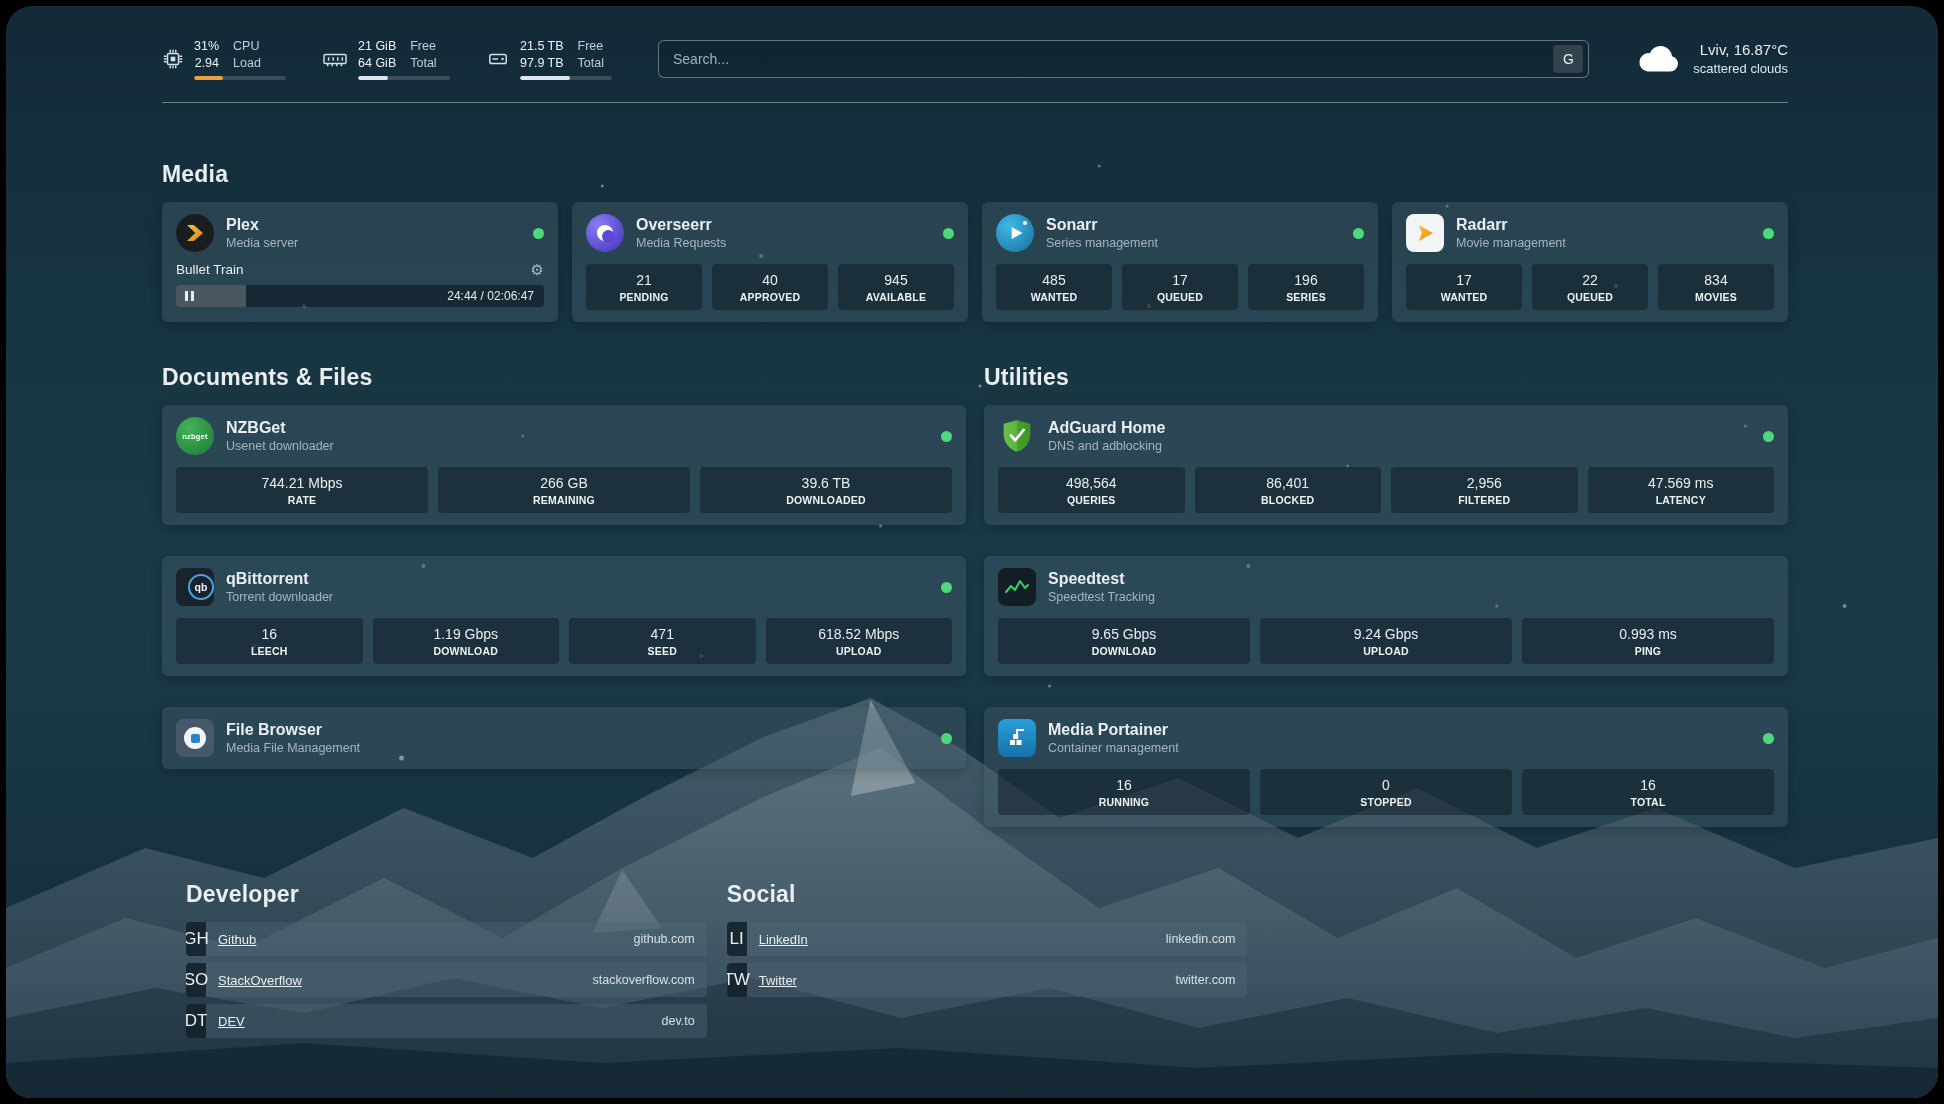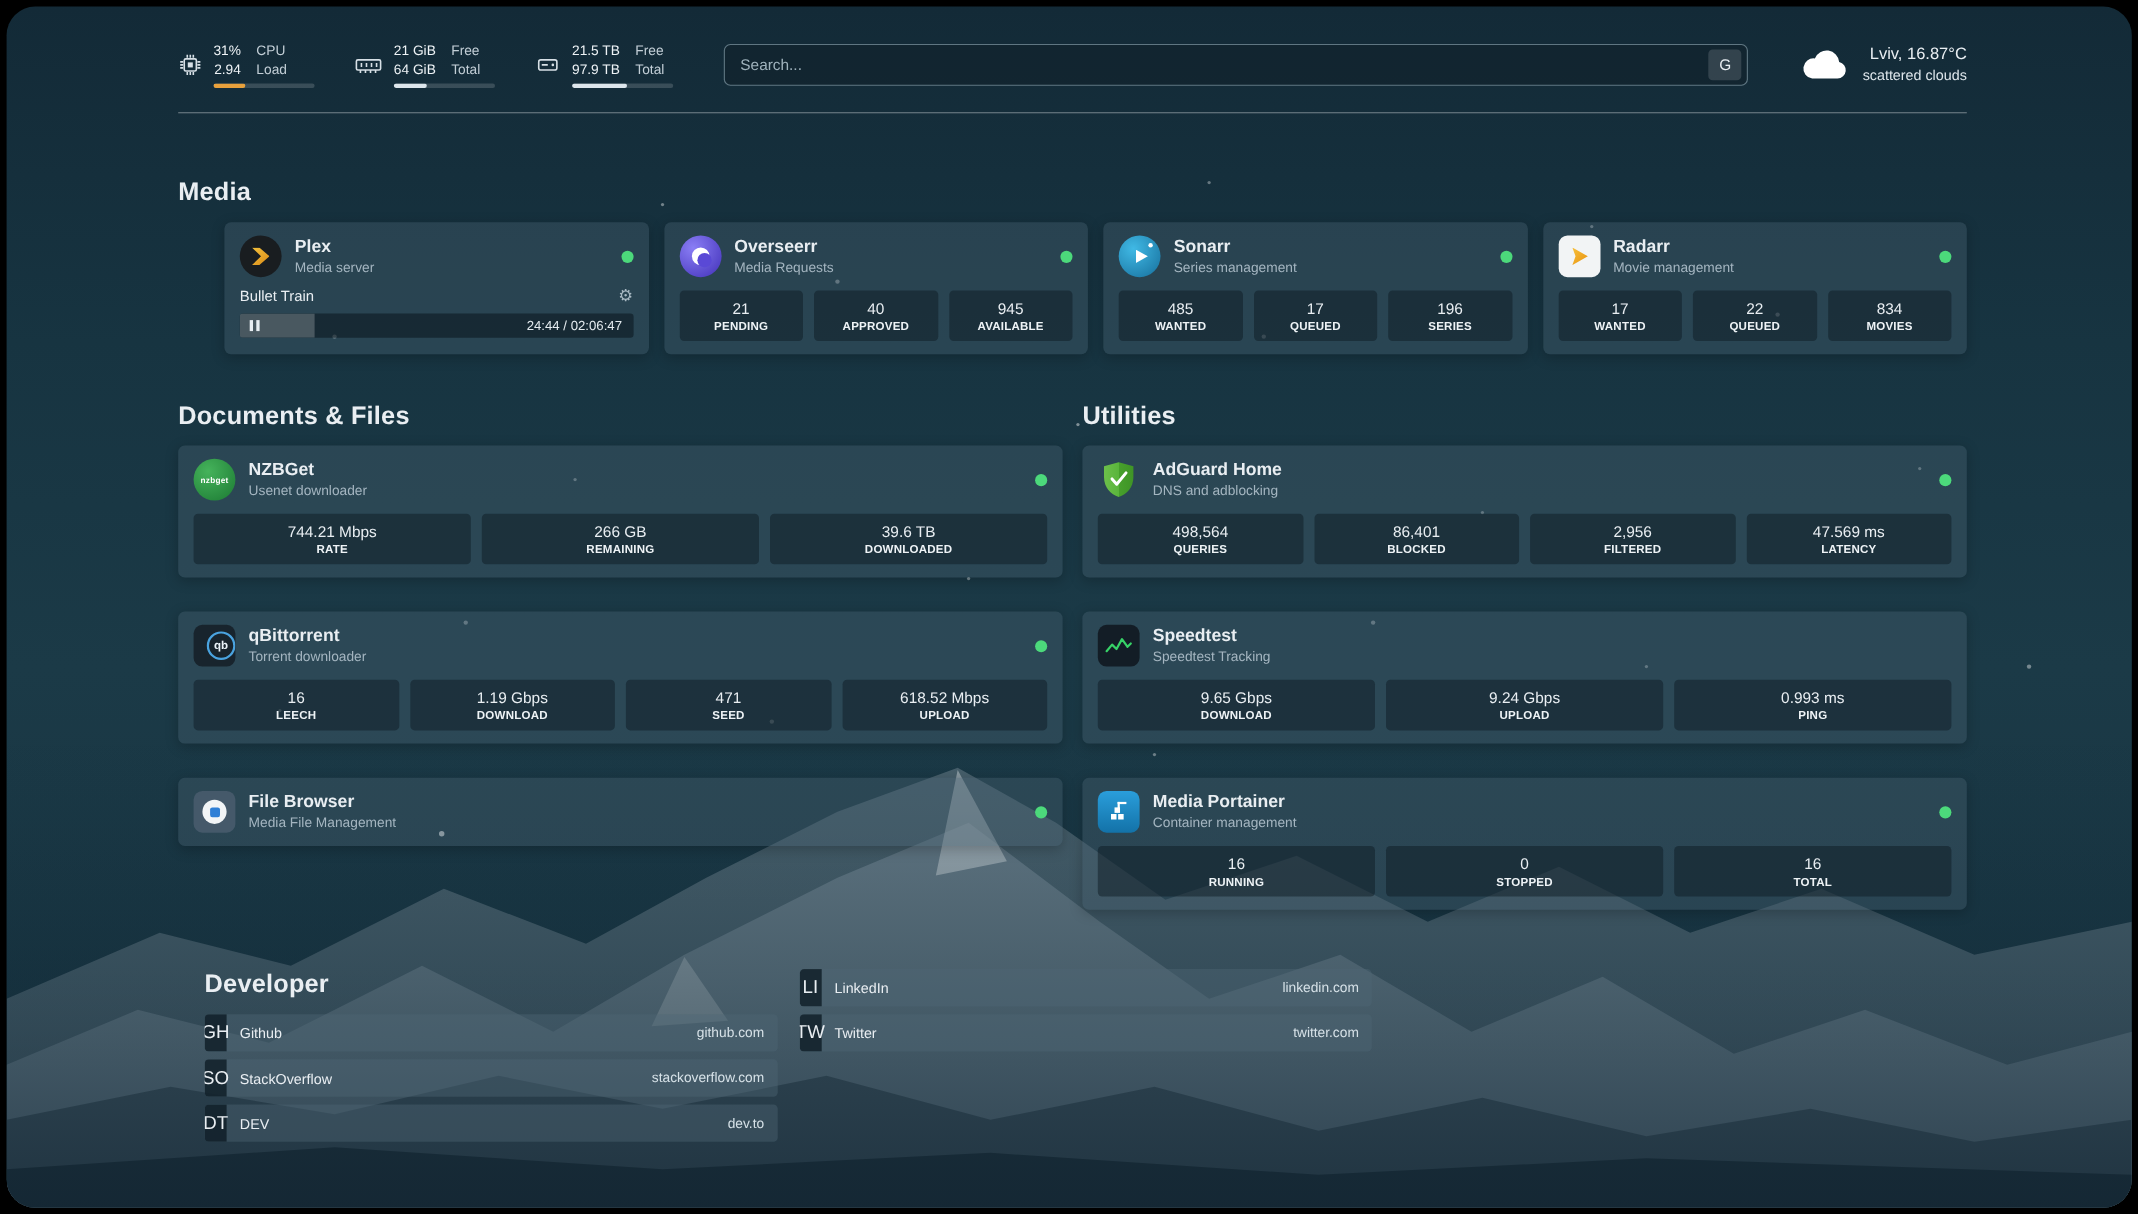--- a/index.html
+++ b/index.html
@@ -39,21 +39,21 @@
   .weather { display: flex; align-items: center; gap: 12px; }
   .weather-text { text-align: right; line-height: 1.4; }
   .weather-loc { font-size: 15px; }
   .weather-cond { font-size: 13px; color: #dfe7ec; }
 
   .divider { height: 1px; background: rgba(255,255,255,0.38); margin-top: 14px; }
 
   
   .section-title { font-size: 23px; font-weight: 700; letter-spacing: 0.2px; margin-bottom: 14px; }
   .media-section { margin-top: 58px; }
-  .media-grid { display: grid; grid-template-columns: repeat(4, 1fr); gap: 14px; margin-left: 42px; }
+  .media-grid { display: grid; grid-template-columns: repeat(4, 1fr); gap: 14px; }
 
   .card { background: rgba(70,96,109,0.40); border-radius: 6px; padding: 12px 14px;
     box-shadow: 0 3px 12px rgba(0,0,0,0.22); }
   .card-header { display: flex; align-items: center; gap: 12px; }
   .app-icon { width: 38px; height: 38px; border-radius: 8px; flex: none; display: flex; align-items: center; justify-content: center; overflow: hidden; }
   .app-titles { min-width: 0; }
   .app-name { font-size: 16px; font-weight: 700; white-space: nowrap; }
   .app-sub { font-size: 12.5px; color: #a4b5c0; margin-top: 2px; white-space: nowrap; }
   .status-dot { width: 11px; height: 11px; border-radius: 50%; background: #4cd97b; margin-left: auto; flex: none; }
 
@@ -72,21 +72,21 @@
   .plex-time { position: relative; margin-left: auto; margin-right: 10px; font-size: 12px; color: #e4ebef; white-space: nowrap; }
 
   
   .two-col { display: grid; grid-template-columns: 1fr 1fr; gap: 0 18px; margin-top: 42px; align-items: start; }
   .stack { display: flex; flex-direction: column; gap: 31px; }
 
   
   .bookmarks { display: grid; grid-template-columns: repeat(3, 1fr); gap: 0 20px; margin-top: 54px; padding-bottom: 36px; padding-left: 24px; }
   .bm-row { display: flex; align-items: center; height: 34px; background: rgba(78,103,116,0.42); border-radius: 4px; margin-bottom: 7px; overflow: hidden; cursor: pointer; }
   .bm-abbr { width: 20px; align-self: stretch; background: rgba(12,26,34,0.78); display: flex; align-items: center; justify-content: center; font-size: 17px; flex: none; }
-  .bm-name { margin-left: 12px; font-size: 13px; }
+  .bm-name { margin-left: 12px; font-size: 13px; text-decoration: underline; }
   .bm-url { margin-left: auto; margin-right: 12px; font-size: 12.5px; color: #d6e1e7; }
 
   
   .icon-plex { background: #191d20; border-radius: 50%; }
   .glyph-plex { width: 16px; height: 16px; background: linear-gradient(135deg, #f3c13d, #d98a17);
     clip-path: polygon(0 0, 42% 0, 100% 50%, 42% 100%, 0 100%, 52% 50%); }
   .icon-overseerr { background: radial-gradient(circle at 32% 30%, #8a7ef5, #4130b8); border-radius: 50%; }
   .glyph-overseerr { position: relative; width: 16px; height: 16px; border-radius: 50%; background: #fff; }
   .glyph-overseerr::after { content: ""; position: absolute; left: 5px; top: 5px; width: 13px; height: 13px; border-radius: 50%; background: #5a49d6; }
   .icon-sonarr { background: radial-gradient(circle at 35% 32%, #40b9e5, #166f9c); border-radius: 50%; position: relative; }
@@ -563,20 +563,21 @@
           <span class="bm-url">stackoverflow.com</span>
         </div>
         <div class="bm-row">
           <span class="bm-abbr">DT</span>
           <span class="bm-name">DEV</span>
           <span class="bm-url">dev.to</span>
         </div>
       </div>
 
       <div>
+        <h2 class="section-title">Social</h2>
         <div class="bm-row">
           <span class="bm-abbr">LI</span>
           <span class="bm-name">LinkedIn</span>
           <span class="bm-url">linkedin.com</span>
         </div>
         <div class="bm-row">
           <span class="bm-abbr">TW</span>
           <span class="bm-name">Twitter</span>
           <span class="bm-url">twitter.com</span>
         </div>

